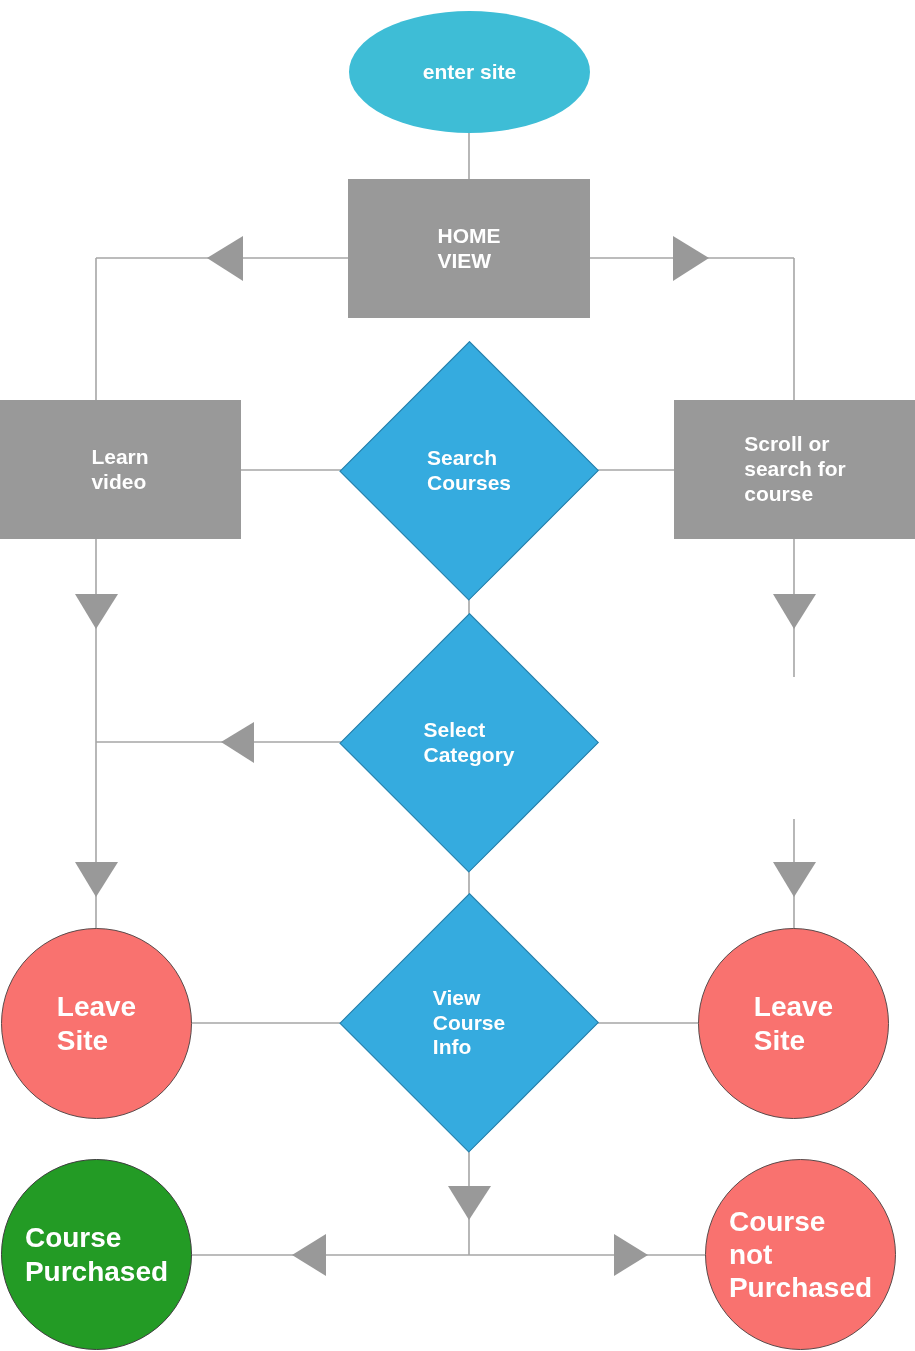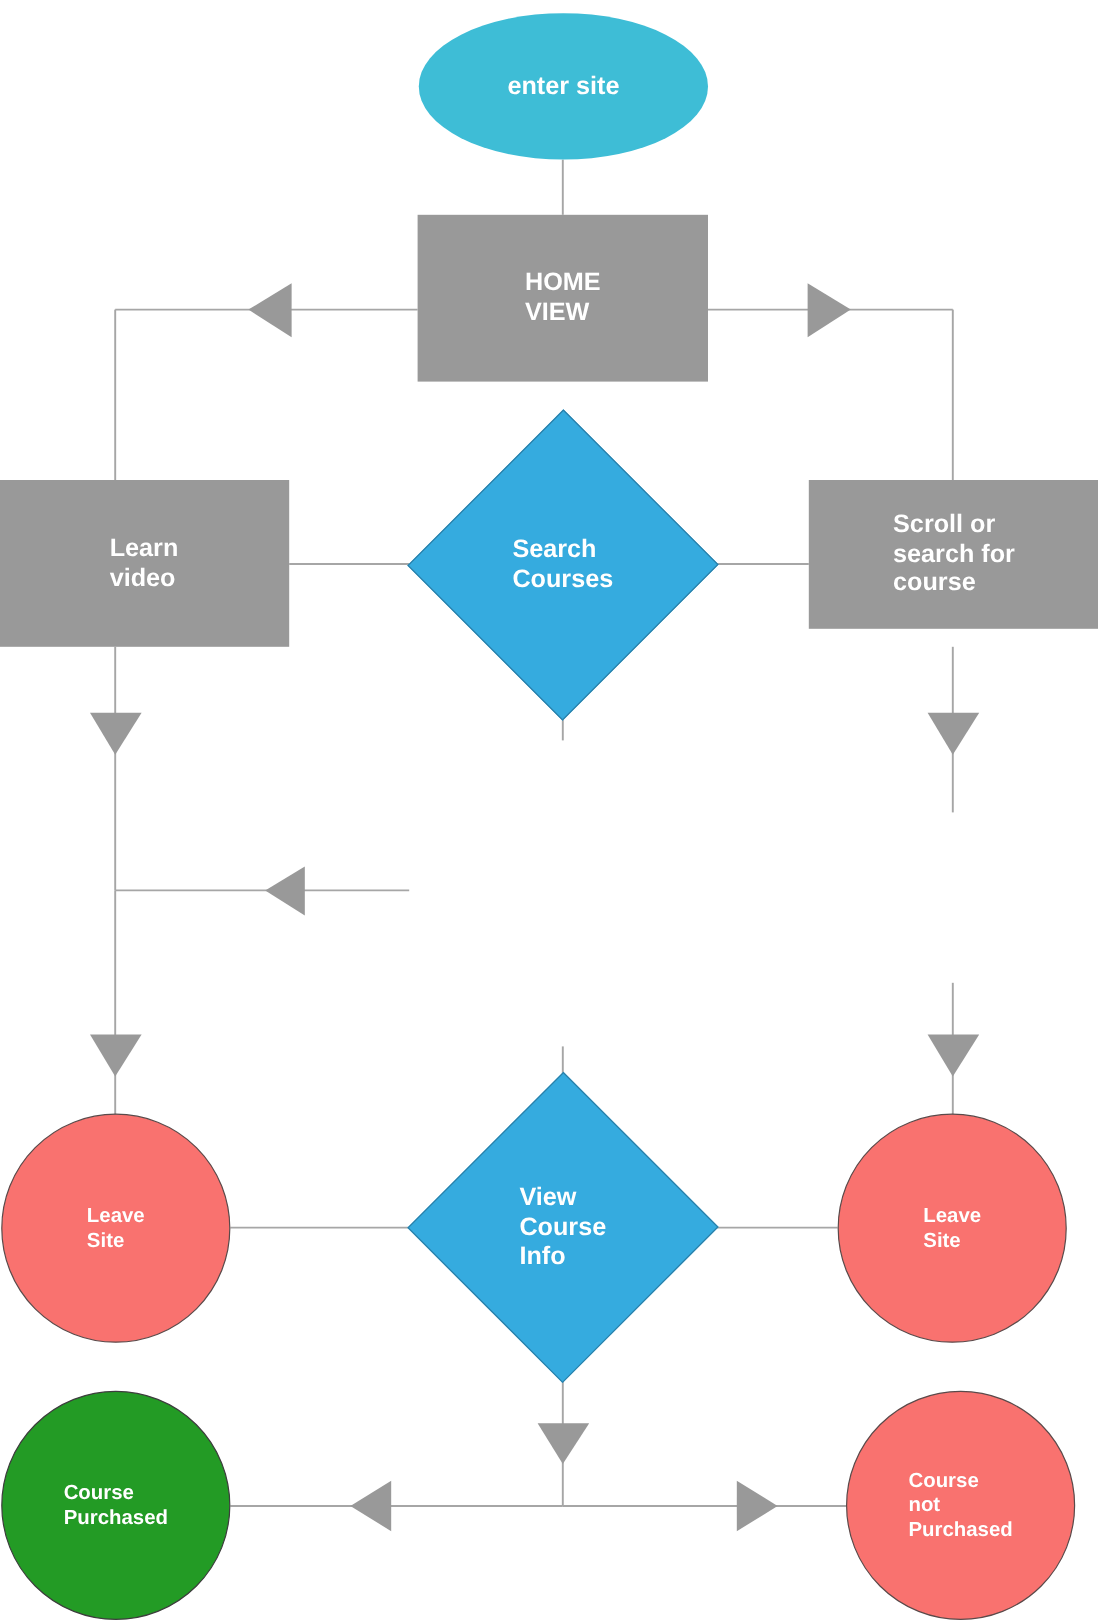--- a/index.html
+++ b/index.html
@@ -54,21 +54,21 @@
     left: 50%;
     top: 50%;
     width: 70.71%;
     height: 70.71%;
     transform: translate(-50%, -50%) rotate(45deg);
     z-index: -1;
   }
   .node-ellipse-text { font-size: 21px; }
   .node-rect-text { font-size: 21px; }
   .node-diamond-text { font-size: 21px; }
-  .node-circle-text { font-size: 17px; }
+  .node-circle-text { font-size: 28px; }
 </style>
 </head>
 <body>
 
 <div id="canvas">
 
   <svg id="edges" viewBox="0 0 915 1351" width="915" height="1351" xmlns="http://www.w3.org/2000/svg">
 
     <line x1="469" y1="133" x2="469" y2="179" stroke="#a6a6a6" stroke-width="1.6"></line>
 
@@ -130,26 +130,31 @@
     <span class="label">Learn
 video</span>
   </div>
 
   <div class="node shape-diamond node-diamond-text" style="left:341px; top:342px; width:256px; height:258px;">
     <div class="diamond-body" style="background:#35abdf; border:1px solid #2b7fa8;"></div>
     <span class="label">Search
 Courses</span>
   </div>
 
-  <div class="node shape-rect node-rect-text" style="left:674px; top:400px; width:242px; height:124px; background:#999999;">
+  <div class="node shape-rect node-rect-text" style="left:674px; top:400px; width:242px; height:139px; background:#999999;">
     <span class="label">Scroll or
 search for
 course</span>
   </div>
 
+  <div class="node shape-diamond node-diamond-text" style="left:341px; top:614px; width:256px; height:258px;">
+    <div class="diamond-body" style="background:#35abdf; border:1px solid #2b7fa8;"></div>
+    <span class="label">Select
+Category</span>
+  </div>
 
 
   <div class="node shape-circle node-circle-text" style="left:1px; top:928px; width:191px; height:191px; background:#f9726f; border:1px solid #5a4a4a;">
     <span class="label">Leave
 Site</span>
   </div>
 
   <div class="node shape-diamond node-diamond-text" style="left:341px; top:894px; width:256px; height:258px;">
     <div class="diamond-body" style="background:#35abdf; border:1px solid #2b7fa8;"></div>
     <span class="label">View

